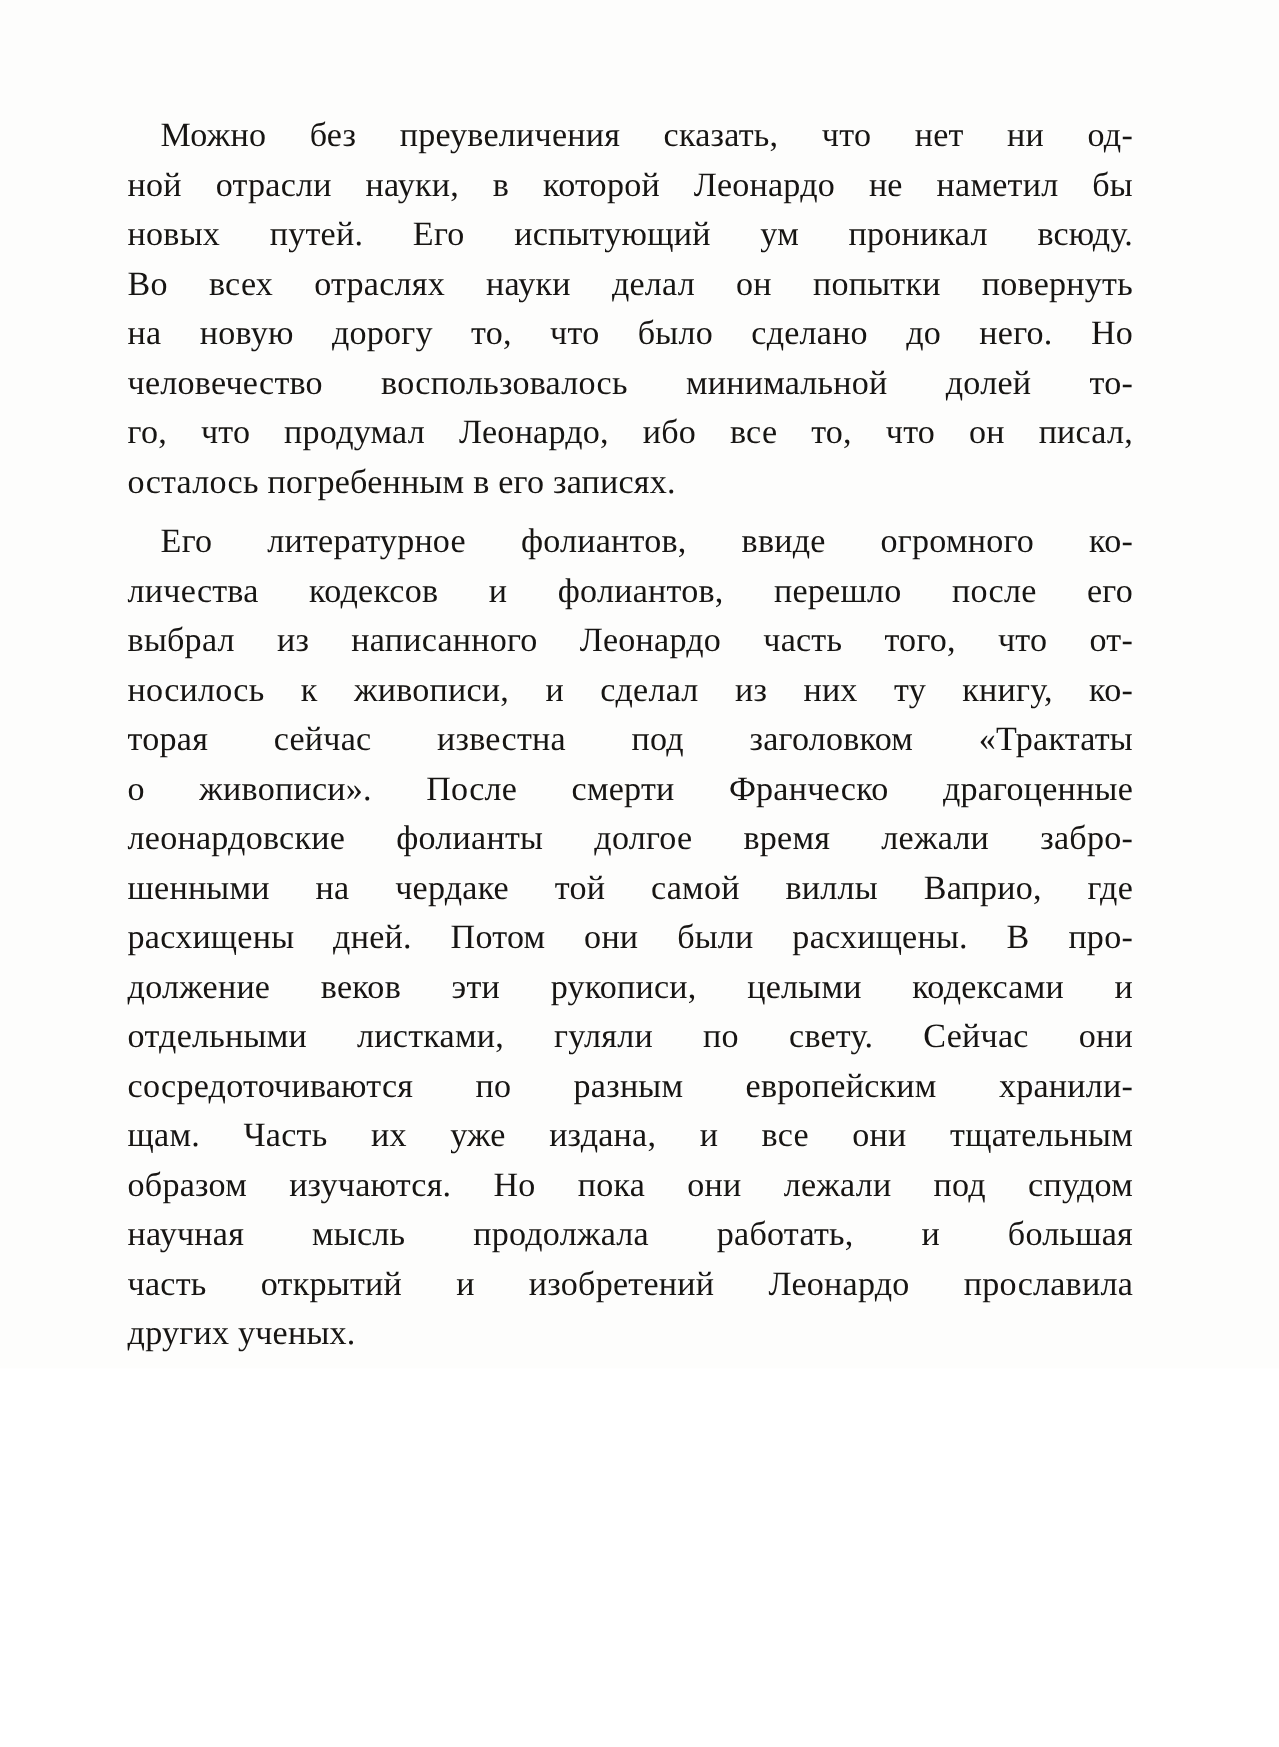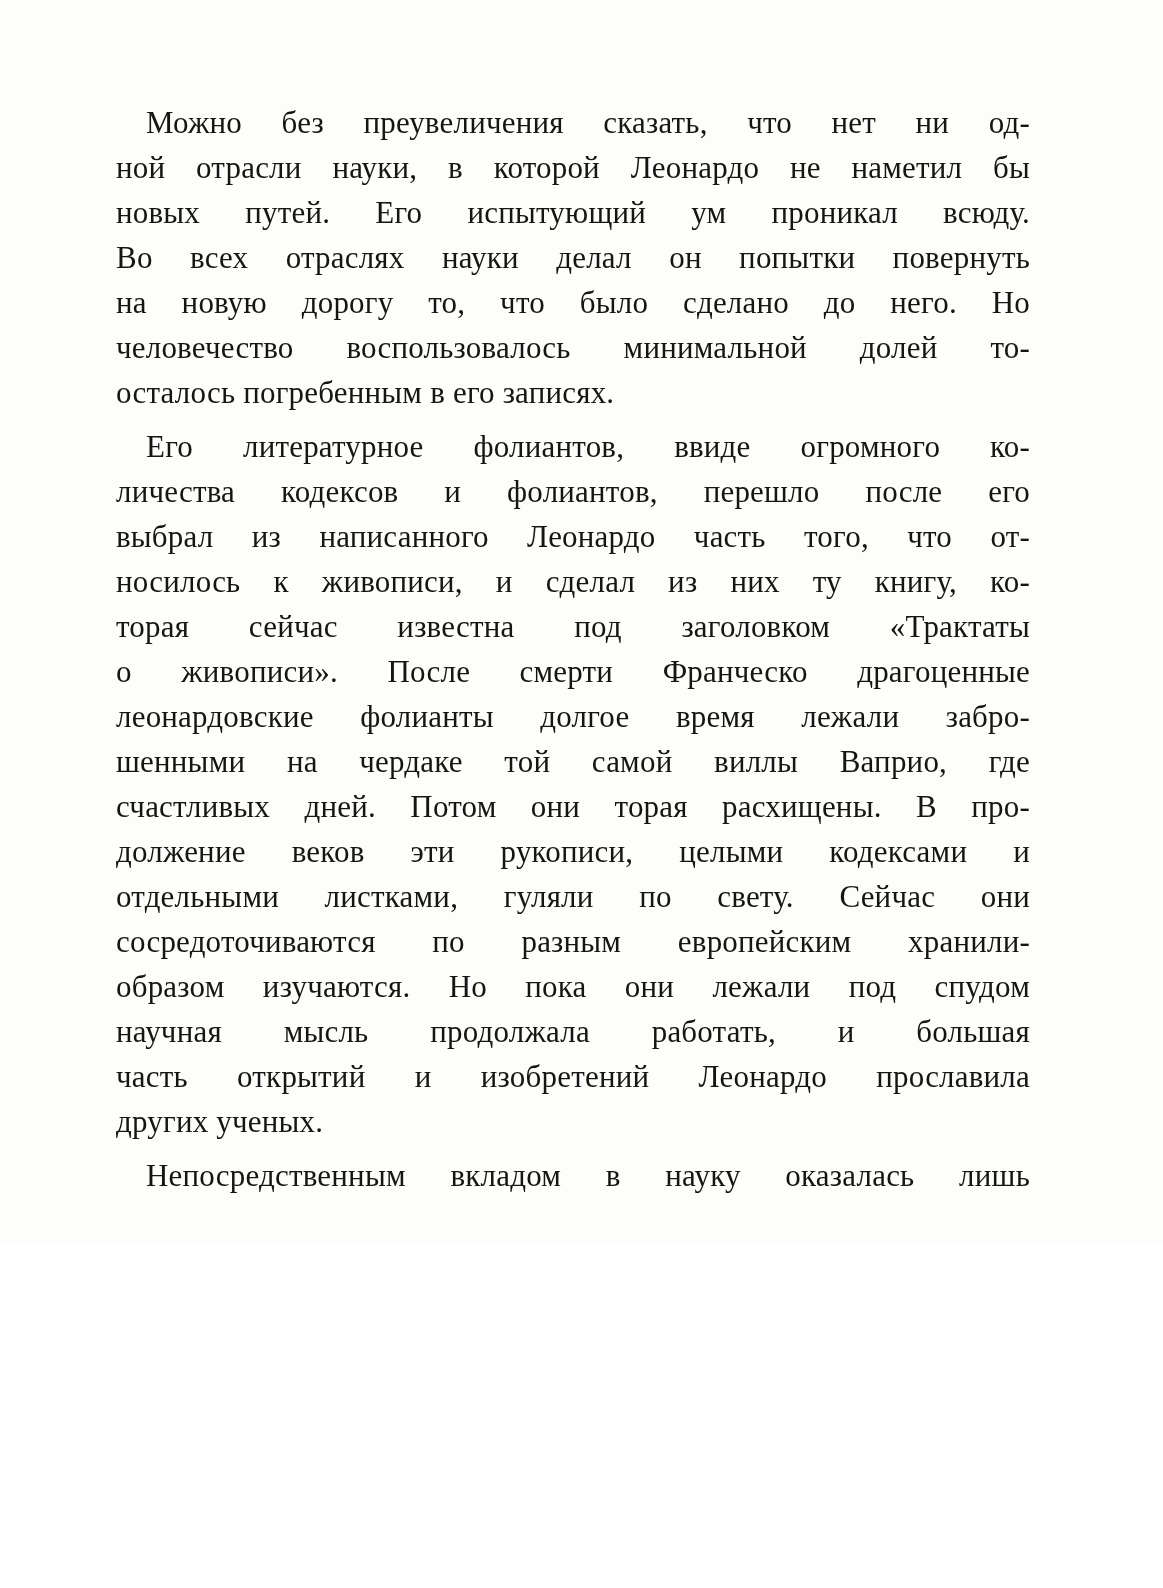--- a/index.html
+++ b/index.html
@@ -65,35 +65,37 @@
 
 <div class="page">
   <div class="text-block" id="text-block">
       <div class="paragraph">
         <div class="line indent">Можно без преувеличения сказать, что нет ни од-</div>
         <div class="line">ной отрасли науки, в которой Леонардо не наметил бы</div>
         <div class="line">новых путей. Его испытующий ум проникал всюду.</div>
         <div class="line">Во всех отраслях науки делал он попытки повернуть</div>
         <div class="line">на новую дорогу то, что было сделано до него. Но</div>
         <div class="line">человечество воспользовалось минимальной долей то-</div>
+        <div class="line">го, что продумал Леонардо, ибо все то, что он писал,</div>
         <div class="line no-justify">осталось погребенным в его записях.</div>
       </div>
       <div class="paragraph">
         <div class="line indent">Его литературное фолиантов, ввиде огромного ко-</div>
         <div class="line">личества кодексов и фолиантов, перешло после его</div>
         <div class="line">выбрал из написанного Леонардо часть того, что от-</div>
         <div class="line">носилось к живописи, и сделал из них ту книгу, ко-</div>
         <div class="line">торая сейчас известна под заголовком «Трактаты</div>
         <div class="line">о живописи». После смерти Франческо драгоценные</div>
         <div class="line">леонардовские фолианты долгое время лежали забро-</div>
         <div class="line">шенными на чердаке той самой виллы Ваприо, где</div>
-        <div class="line">счастливых дней. Потом они торая расхищены. В про-</div>
+        <div class="line">расхищены дней. Потом они были расхищены. В про-</div>
         <div class="line">должение веков эти рукописи, целыми кодексами и</div>
         <div class="line">отдельными листками, гуляли по свету. Сейчас они</div>
         <div class="line">сосредоточиваются по разным европейским хранили-</div>
+        <div class="line">щам. Часть их уже издана, и все они тщательным</div>
         <div class="line">образом изучаются. Но пока они лежали под спудом</div>
         <div class="line">научная мысль продолжала работать, и большая</div>
         <div class="line">часть открытий и изобретений Леонардо прославила</div>
         <div class="line no-justify">других ученых.</div>
       </div>
       <div class="paragraph">
         <div class="line indent">Непосредственным вкладом в науку оказалась лишь</div>
       </div>
     </div>
   <div class="page-number">7</div>

